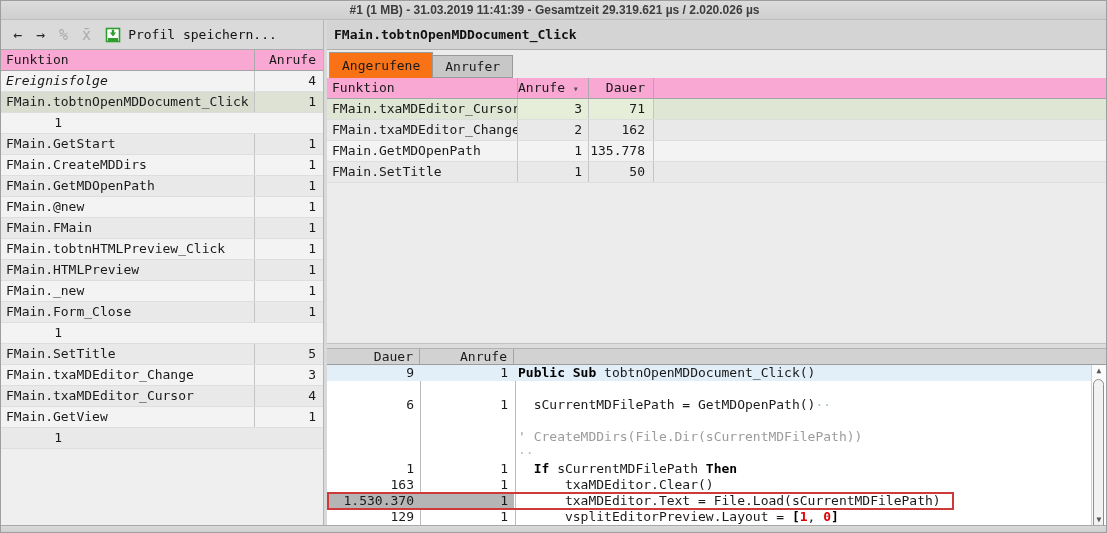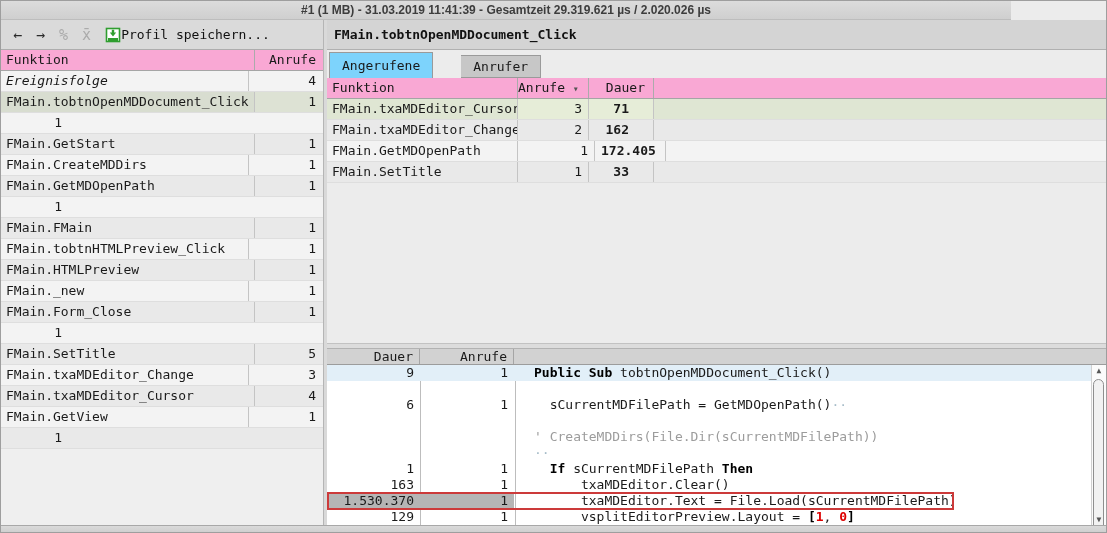--- a/index.html
+++ b/index.html
@@ -5,90 +5,90 @@
   * { margin:0; padding:0; box-sizing:border-box; }
   html,body { background:#b8b8b8; }
   #window {
     position:relative; width:1107px; height:533px;
     background:#ececec; overflow:hidden;
     font-family:"DejaVu Sans Mono", monospace; font-size:13px; color:#1a1a1a;
     border:1px solid #9e9e9e;
   }
   
   .titlebar {
-    position:absolute; left:0; top:0; width:1010px; height:19px;
+    position:absolute; left:0; top:0; width:1107px; height:19px;
     background:linear-gradient(#dcdcdc,#cfcfcf);
     border-bottom:1px solid #bdbdbd;
     text-align:center; line-height:18px;
     font-family:"Liberation Sans", sans-serif; font-size:12px; font-weight:bold; color:#3d3d3d;
   }
   
   .left-panel  { position:absolute; left:0;   top:19px; width:322px; height:505px; background:#efefef; display:flex; flex-direction:column; }
   .v-splitter  { position:absolute; left:322px; top:19px; width:4px; height:505px; background:#d9d9d9; border-left:1px solid #b5b5b5; }
   .right-panel { position:absolute; left:326px; top:19px; width:779px; height:505px; background:#ececec; display:flex; flex-direction:column; }
   .right-border{ position:absolute; left:1105px; top:19px; width:2px; height:505px; background:#cfcfcf; }
   .bottom-strip{ position:absolute; left:0; top:524px; width:1107px; height:9px; background:linear-gradient(#dadada,#cccccc); border-top:1px solid #a8a8a8; }
   
   .toolbar {
     height:30px; background:#dadada; border-bottom:1px solid #adadad;
     display:flex; align-items:center; gap:14px; padding:0 0 0 12px; flex:none;
   }
   .tool-btn { font-size:15px; color:#2a2a2a; cursor:default; line-height:28px; }
   .tool-btn.disabled { color:#ababab; }
-  .save-btn { display:flex; align-items:center; }
+  .save-btn { display:flex; align-items:center; gap:7px; }
   .save-label { font-size:13px; color:#111; }
   
   .tbl-header { display:flex; height:21px; line-height:20px; background:#f9a8d4; border-bottom:1px solid #a5a5a5; flex:none; }
   .hcell { border-right:1px solid #ababab; overflow:hidden; white-space:nowrap; }
   .row { display:flex; height:21px; line-height:20px; border-bottom:1px solid #dedede; flex:none; }
   .cell { overflow:hidden; white-space:nowrap; }
   .row.alt  { background:#e9e9e9; }
-  .row.norm { background:#f3f3f3;gap:6px; }
+  .row.norm { background:#f3f3f3; }
   .num { text-align:right; }
   
   .l-func  { flex:1; padding-left:5px; border-right:1px solid #c4c4c4; }
   .l-calls { width:68px; padding-right:7px; }
   .l-h-func  { flex:1; padding-left:5px; }
   .l-h-calls { width:68px; padding-right:7px; text-align:right; border-right:none; }
   .row.selected { background:#d8ddd0; }
   .row.selected .l-func { background:#d8ddd0; }
   .row.selected .l-calls { background:#dde2d4; }
   .italic { font-style:italic; }
   .left-fill { flex:1; background:#efefef; }
   
   .detail-titlebar {
     height:30px; background:#d4d4d4; border-bottom:1px solid #b0b0b0;
     line-height:29px; padding-left:7px; font-weight:bold; color:#111; flex:none;
   }
   .tabs { height:28px; display:flex; align-items:flex-end; padding-left:2px; background:#ececec; flex:none; }
   .tab { padding:0 12px; border:1px solid #9a9a9a; line-height:23px; height:25px; cursor:default; }
-  .tab.active { background:#7dd3fc; border-bottom:none; height:26px; line-height:25px; }
-  .tab.inactive { background:#c7c7c7; height:23px; line-height:21px; border-left:none;margin-left:28px; }
+  .tab.active { background:#f97316; border-bottom:none; height:26px; line-height:25px; }
+  .tab.inactive { background:#c7c7c7; height:23px; line-height:21px; border-left:none; }
   .r-h-func  { width:191px; padding-left:5px; }
   .r-h-calls { width:71px; padding-right:24px; text-align:right; }
   .r-h-dauer { width:65px; padding-right:8px; text-align:right; }
   .r-func  { width:191px; padding-left:5px; border-right:1px solid #c4c4c4; }
   .r-calls { width:71px;  padding-right:6px; border-right:1px solid #c4c4c4; }
-  .r-dauer { width:65px;  padding-right:24px; border-right:1px solid #c4c4c4;font-weight:bold; }
+  .r-dauer { width:65px;  padding-right:8px; border-right:1px solid #c4c4c4; }
   .row.rsel { background:#dfe6d3; }
   .row.rsel .r-calls, .row.rsel .r-dauer { background:#e6edd8; }
   .sort-arrow { font-size:10px; color:#555; }
   .right-fill { flex:1; min-height:10px; background:#ececec; }
   .h-splitter { height:6px; background:#dcdcdc; border-top:1px solid #c2c2c2; border-bottom:1px solid #b2b2b2; flex:none; }
   
   .code-header { display:flex; height:16px; line-height:15px; background:#d2d2d2; border-bottom:1px solid #9c9c9c; flex:none; }
   .ch-dauer  { width:93px; text-align:right; padding-right:6px; border-right:1px solid #a5a5a5; }
   .ch-anrufe { width:94px; text-align:right; padding-right:6px; border-right:1px solid #a5a5a5; }
   .code-body { flex:1; position:relative; background:#ffffff; overflow:hidden; }
   .vline { position:absolute; top:0; bottom:0; width:0; border-left:1px solid #bdbdbd; }
   .code-row { display:flex; height:16px; line-height:16px; position:relative; }
   .code-row .num-cell { text-align:right; overflow:hidden; }
   .nc-dauer  { width:93px; padding-right:6px; }
   .nc-anrufe { width:94px; padding-right:6px; }
-  .code-cell { flex:1; white-space:pre; padding-left:4px; overflow:hidden;margin-left:16px; }
+  .code-cell { flex:1; white-space:pre; padding-left:4px; overflow:hidden; }
   .code-row.hl-blue { background:#e2eff8; }
   .code-row.hl-marked .nc-dauer, .code-row.hl-marked .nc-anrufe { background:#b5b5b5; }
   .tok-kw { font-weight:bold; color:#000; }
   .tok-id { color:#1a1a1a; }
   .tok-comment { color:#9c9c9c; }
   .tok-lit { color:#dd0000; font-weight:bold; }
   .tok-dots { color:#a6bcc8; }
   .red-box { position:absolute; left:0; width:627px; height:18px; border:2px solid #cc3a3a; pointer-events:none; }
   
   .scrollbar { position:absolute; right:0; top:0; bottom:0; width:15px; background:#fbfbfb; border-left:1px solid #d0d0d0; }
@@ -142,20 +142,21 @@
         </div>
         <div class="row norm">
           <div class="cell l-func">FMain.CreateMDDirs</div>
           <div class="cell l-calls num">1</div>
         </div>
         <div class="row alt">
           <div class="cell l-func">FMain.GetMDOpenPath</div>
           <div class="cell l-calls num">1</div>
         </div>
         <div class="row norm">
+          <div class="cell l-func">FMain.@new</div>
           <div class="cell l-calls num">1</div>
         </div>
         <div class="row alt">
           <div class="cell l-func">FMain.FMain</div>
           <div class="cell l-calls num">1</div>
         </div>
         <div class="row norm">
           <div class="cell l-func">FMain.tobtnHTMLPreview_Click</div>
           <div class="cell l-calls num">1</div>
         </div>
@@ -219,26 +220,26 @@
           <div class="cell r-dauer num">71</div>
         </div>
         <div class="row alt">
           <div class="cell r-func">FMain.txaMDEditor_Change</div>
           <div class="cell r-calls num">2</div>
           <div class="cell r-dauer num">162</div>
         </div>
         <div class="row norm">
           <div class="cell r-func">FMain.GetMDOpenPath</div>
           <div class="cell r-calls num">1</div>
-          <div class="cell r-dauer num">172.405</div>
+          <div class="cell r-dauer num">135.778</div>
         </div>
         <div class="row alt">
           <div class="cell r-func">FMain.SetTitle</div>
           <div class="cell r-calls num">1</div>
-          <div class="cell r-dauer num">33</div>
+          <div class="cell r-dauer num">50</div>
         </div>
       </div>
 
     <div class="right-fill"></div>
     <div class="h-splitter"></div>
 
     <div class="code-header">
       <div class="ch-dauer">Dauer</div>
       <div class="ch-anrufe">Anrufe</div>
     </div>

